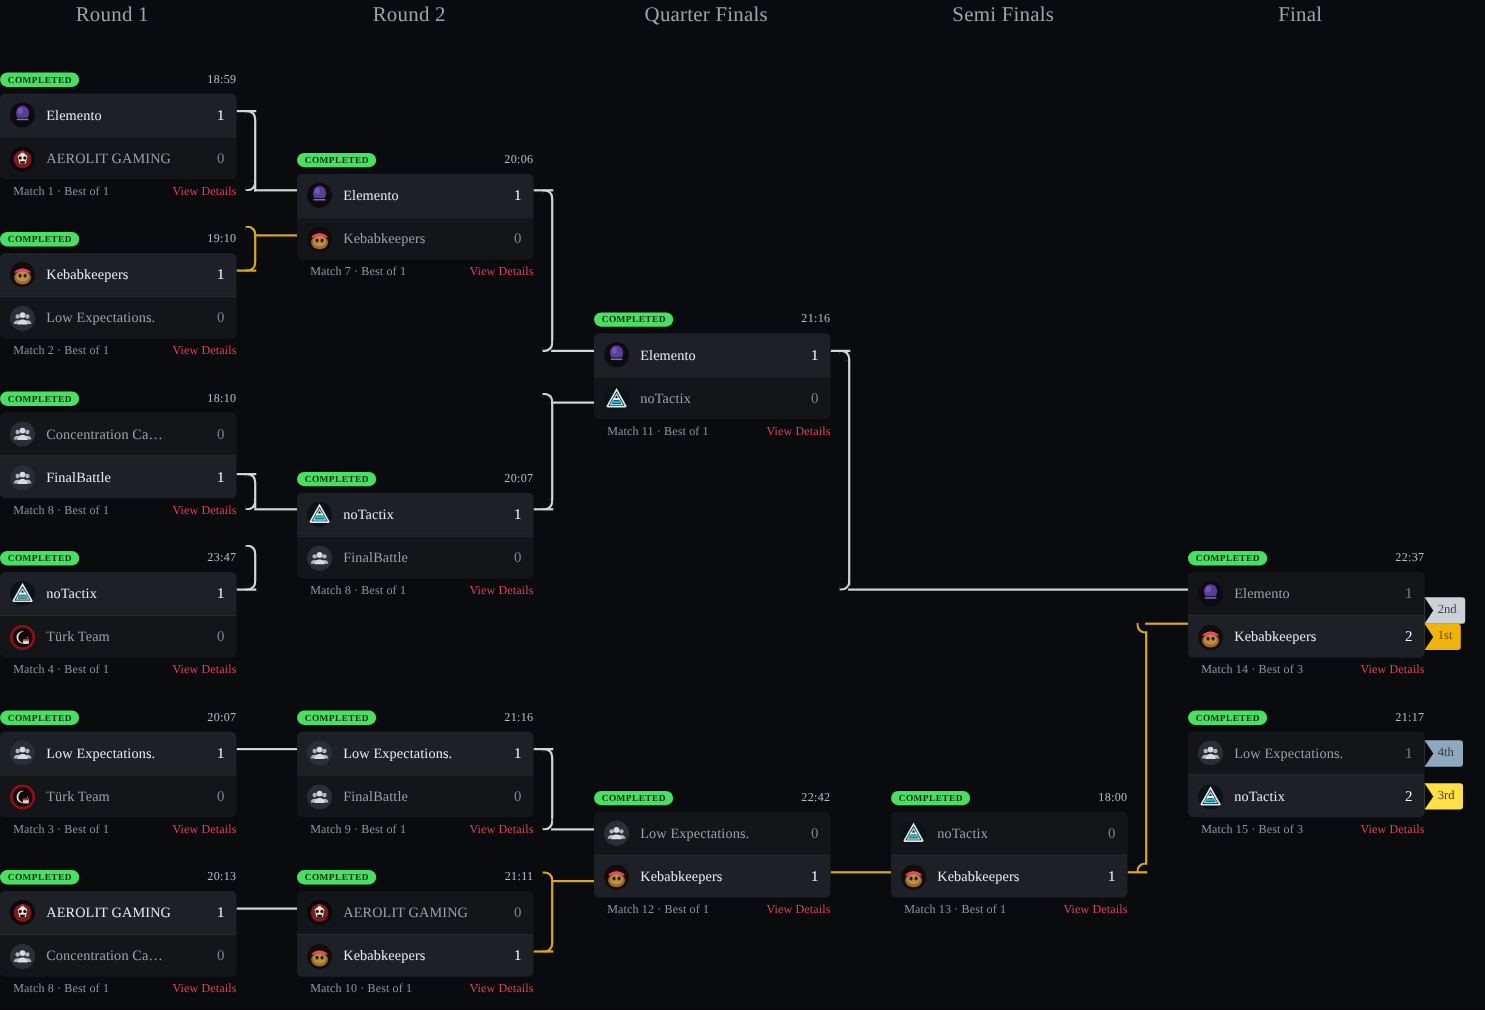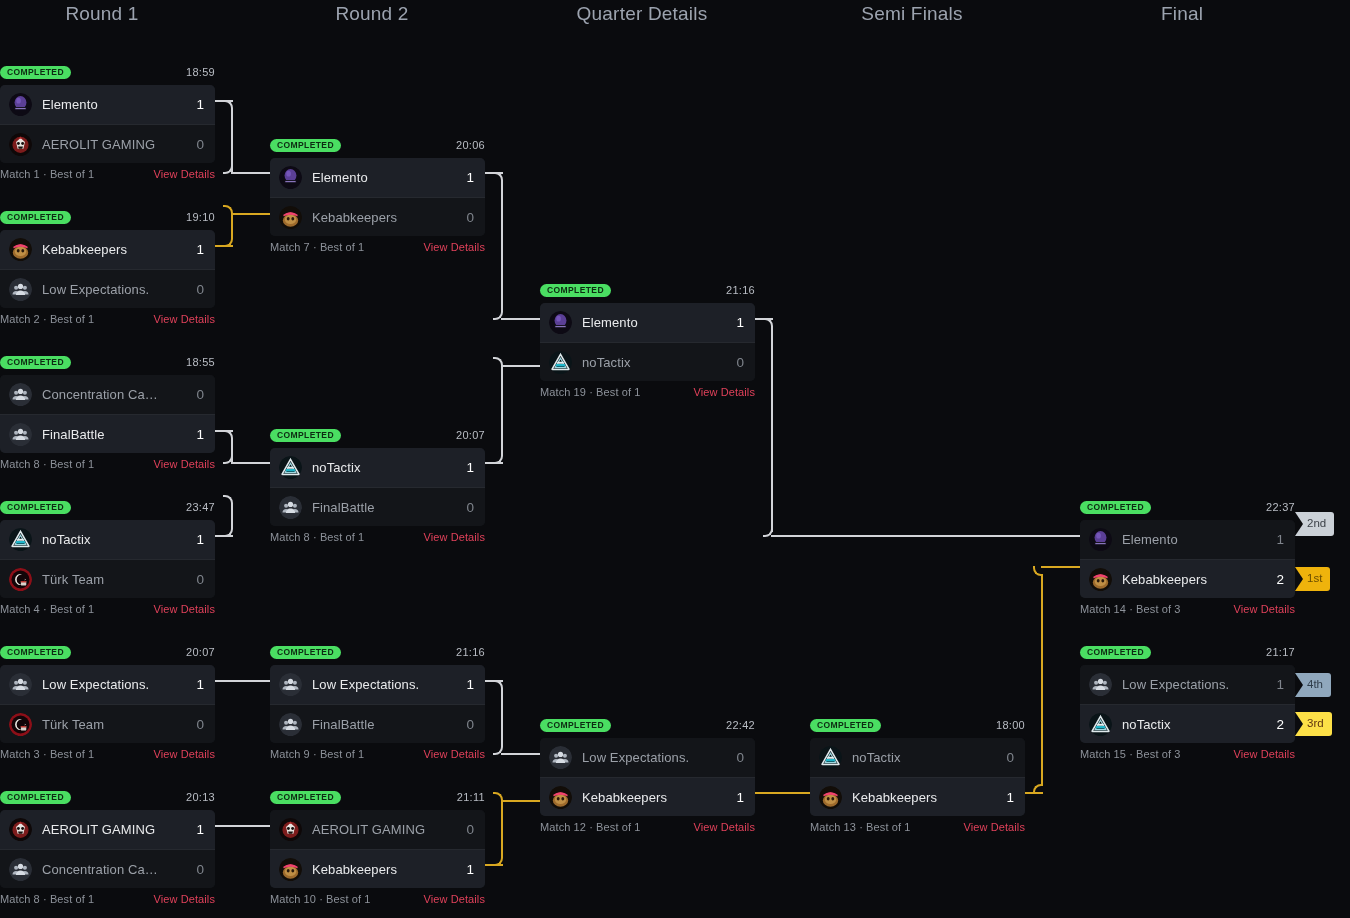--- a/index.html
+++ b/index.html
@@ -2,21 +2,21 @@
 <html><head>
 <meta charset="utf-8">
 <style>
   * { box-sizing: border-box; margin: 0; padding: 0; }
   html, body {
     width: 1350px; height: 918px;
     background: #0a0b0e;
     font-family: "Liberation Sans", sans-serif;
     overflow: hidden;
   }
-  #stage { position: relative; width: 1350px; height: 918px; }
+  #stage { position: relative; width: 1350px; height: 918px; font-family: Liberation Serif, serif; }
 
   
   .round-head {
     position: absolute; top: 3px;
     font-size: 19px; color: #9ca3af; letter-spacing: .2px;
     text-align: center; white-space: nowrap;
   }
 
   
   .conn { position: absolute; background: #d2d4d8; }
@@ -68,21 +68,21 @@
     letter-spacing: .1px;
   }
   .row.loser .tname { color: #9ba0a8; }
   .score { font-size: 13.5px; color: #ffffff; font-weight: 500; min-width: 10px; text-align: right; }
   .row.loser .score { color: #7f848c; font-weight: 400; }
 
   .match-foot {
     display: flex; justify-content: space-between; align-items: center;
     margin-top: 5px; font-size: 11px;
   }
-  .match-label { color: #8d929a; letter-spacing: .1px; }
+  .match-label { color: #8d929a; letter-spacing: .1px; margin-left: 12px; }
   .view-details { color: #e0415a; cursor: pointer; letter-spacing: .1px; }
 
   
   .place {
     position: absolute; left: 215px; height: 24px;
     display: flex; align-items: center; padding: 0 8px 0 12px;
     font-size: 11.5px; color: #2a2d33; border-radius: 0 3px 3px 0;
     white-space: nowrap; line-height: 1;
   }
   .place::before {
@@ -94,21 +94,21 @@
   .place.p2 { background: #cbd1d7; color: #3d4249; }
   .place.p3 { background: #fde047; color: #5e3410; }
   .place.p4 { background: #90a8bd; color: #2f3d4a; }
 </style>
 </head>
 <body>
 
 <div id="stage">
     <div class="round-head" style="left: 12px; width: 180px;">Round 1</div>
     <div class="round-head" style="left: 282px; width: 180px;">Round 2</div>
-    <div class="round-head" style="left: 552px; width: 180px;">Quarter Details</div>
+    <div class="round-head" style="left: 552px; width: 180px;">Quarter Finals</div>
     <div class="round-head" style="left: 822px; width: 180px;">Semi Finals</div>
     <div class="round-head" style="left: 1092px; width: 180px;">Final</div>
     <div class="conn h" style="left: 215px; top: 100px; width: 18px;"></div>
     <div class="corner tr" style="left: 223px; top: 100px;"></div>
     <div class="conn v" style="left: 231px; top: 108px; height: 66px;"></div>
     <div class="corner br" style="left: 223px; top: 164px;"></div>
     <div class="conn h" style="left: 231px; top: 172px; width: 39px;"></div>
     <div class="conn h gold" style="left: 215px; top: 245px; width: 18px;"></div>
     <div class="corner br gold" style="left: 223px; top: 237px;"></div>
     <div class="conn v gold" style="left: 231px; top: 213px; height: 26px;"></div>
@@ -234,21 +234,21 @@
         </div>
       </div>
       <div class="match-foot">
         <span class="match-label">Match 2 · Best of 1</span>
         <span class="view-details">View Details</span>
       </div>
     </div>
     <div class="match" style="left: 0px; top: 354px;">
       <div class="match-top">
         <span class="status-badge">COMPLETED</span>
-        <span class="match-time">18:55</span>
+        <span class="match-time">18:10</span>
       </div>
       <div class="card">
         <div class="row loser">
           <span class="logo">
             <svg viewBox="0 0 24 24">
               <circle cx="12" cy="12" r="12" fill="#2a2e36"></circle>
               <circle cx="7.4" cy="10.2" r="2.1" fill="#aeb5bf"></circle>
               <path d="M3.6 17.2 c0-2.3 1.7-3.6 3.8-3.6 s3.8 1.3 3.8 3.6 z" fill="#aeb5bf"></path>
               <circle cx="16.6" cy="10.2" r="2.1" fill="#aeb5bf"></circle>
               <path d="M12.8 17.2 c0-2.3 1.7-3.6 3.8-3.6 s3.8 1.3 3.8 3.6 z" fill="#aeb5bf"></path>
@@ -593,21 +593,21 @@
               <path d="M12 7.6 L17.6 17.4 H6.4 Z" fill="none" stroke="#9fd6de" stroke-width="1.3"></path>
               <rect x="7" y="13.6" width="10" height="2.6" rx="1" fill="#1fb5c9"></rect>
               <rect x="8.6" y="11.2" width="6.8" height="2" rx=".8" fill="#e6f2f4"></rect>
             </svg>
           </span>
           <span class="tname">noTactix</span>
           <span class="score">0</span>
         </div>
       </div>
       <div class="match-foot">
-        <span class="match-label">Match 19 · Best of 1</span>
+        <span class="match-label">Match 11 · Best of 1</span>
         <span class="view-details">View Details</span>
       </div>
     </div>
     <div class="match" style="left: 540px; top: 717px;">
       <div class="match-top">
         <span class="status-badge">COMPLETED</span>
         <span class="match-time">22:42</span>
       </div>
       <div class="card">
         <div class="row loser">
@@ -684,21 +684,21 @@
       <div class="match-foot">
         <span class="match-label">Match 13 · Best of 1</span>
         <span class="view-details">View Details</span>
       </div>
     </div>
     <div class="match" style="left: 1080px; top: 499px;">
       <div class="match-top">
         <span class="status-badge">COMPLETED</span>
         <span class="match-time">22:37</span>
       </div>
-      <div class="place p2" style="top: 13px; text-align: center;">2nd</div>
+      <div class="place p2" style="top: 44px; text-align: center;">2nd</div>
       <div class="place p1" style="top: 68px;">1st</div>
       <div class="card">
         <div class="row loser">
           <span class="logo">
             <svg viewBox="0 0 24 24">
               <circle cx="12" cy="12" r="12" fill="#0d0a14"></circle>
               <ellipse cx="12" cy="10" rx="6.2" ry="6.8" fill="#5b3f96"></ellipse>
               <ellipse cx="10" cy="8" rx="2.4" ry="3" fill="#7d5ec4" opacity=".75"></ellipse>
               <rect x="5.5" y="14.6" width="13" height="3.4" rx="1" fill="#120f1a"></rect>
               <rect x="6.6" y="15.6" width="10.8" height="1.3" fill="#9e86d8" opacity=".85"></rect>

